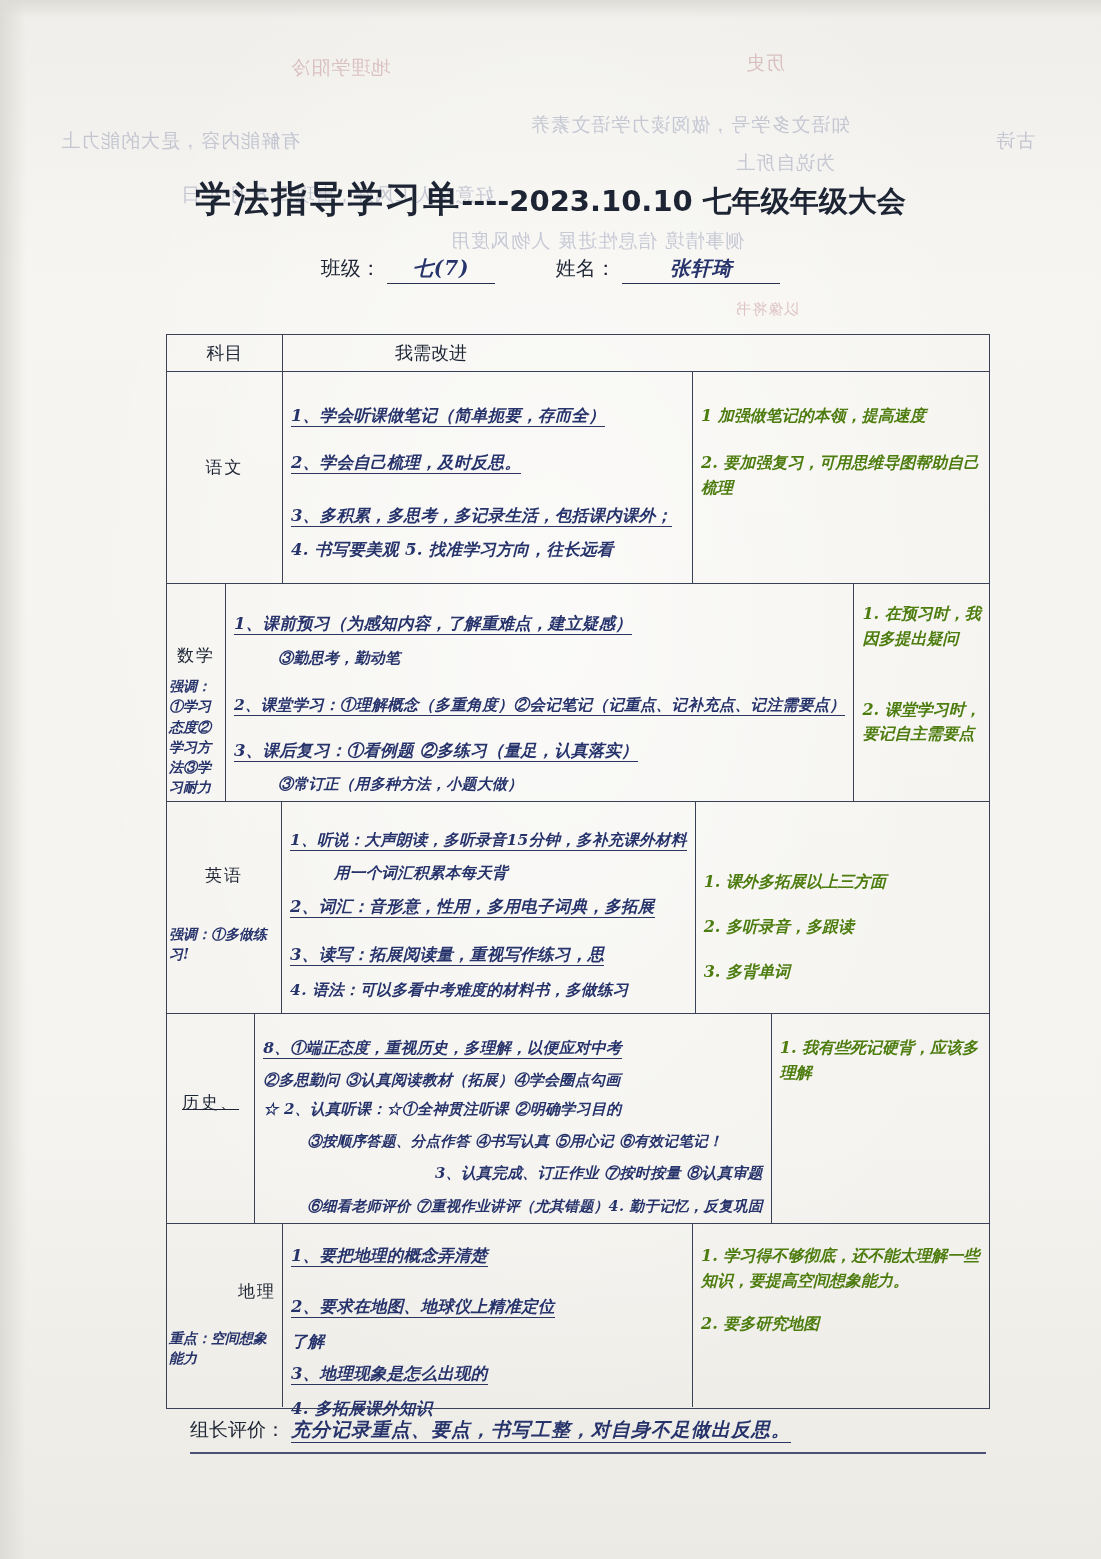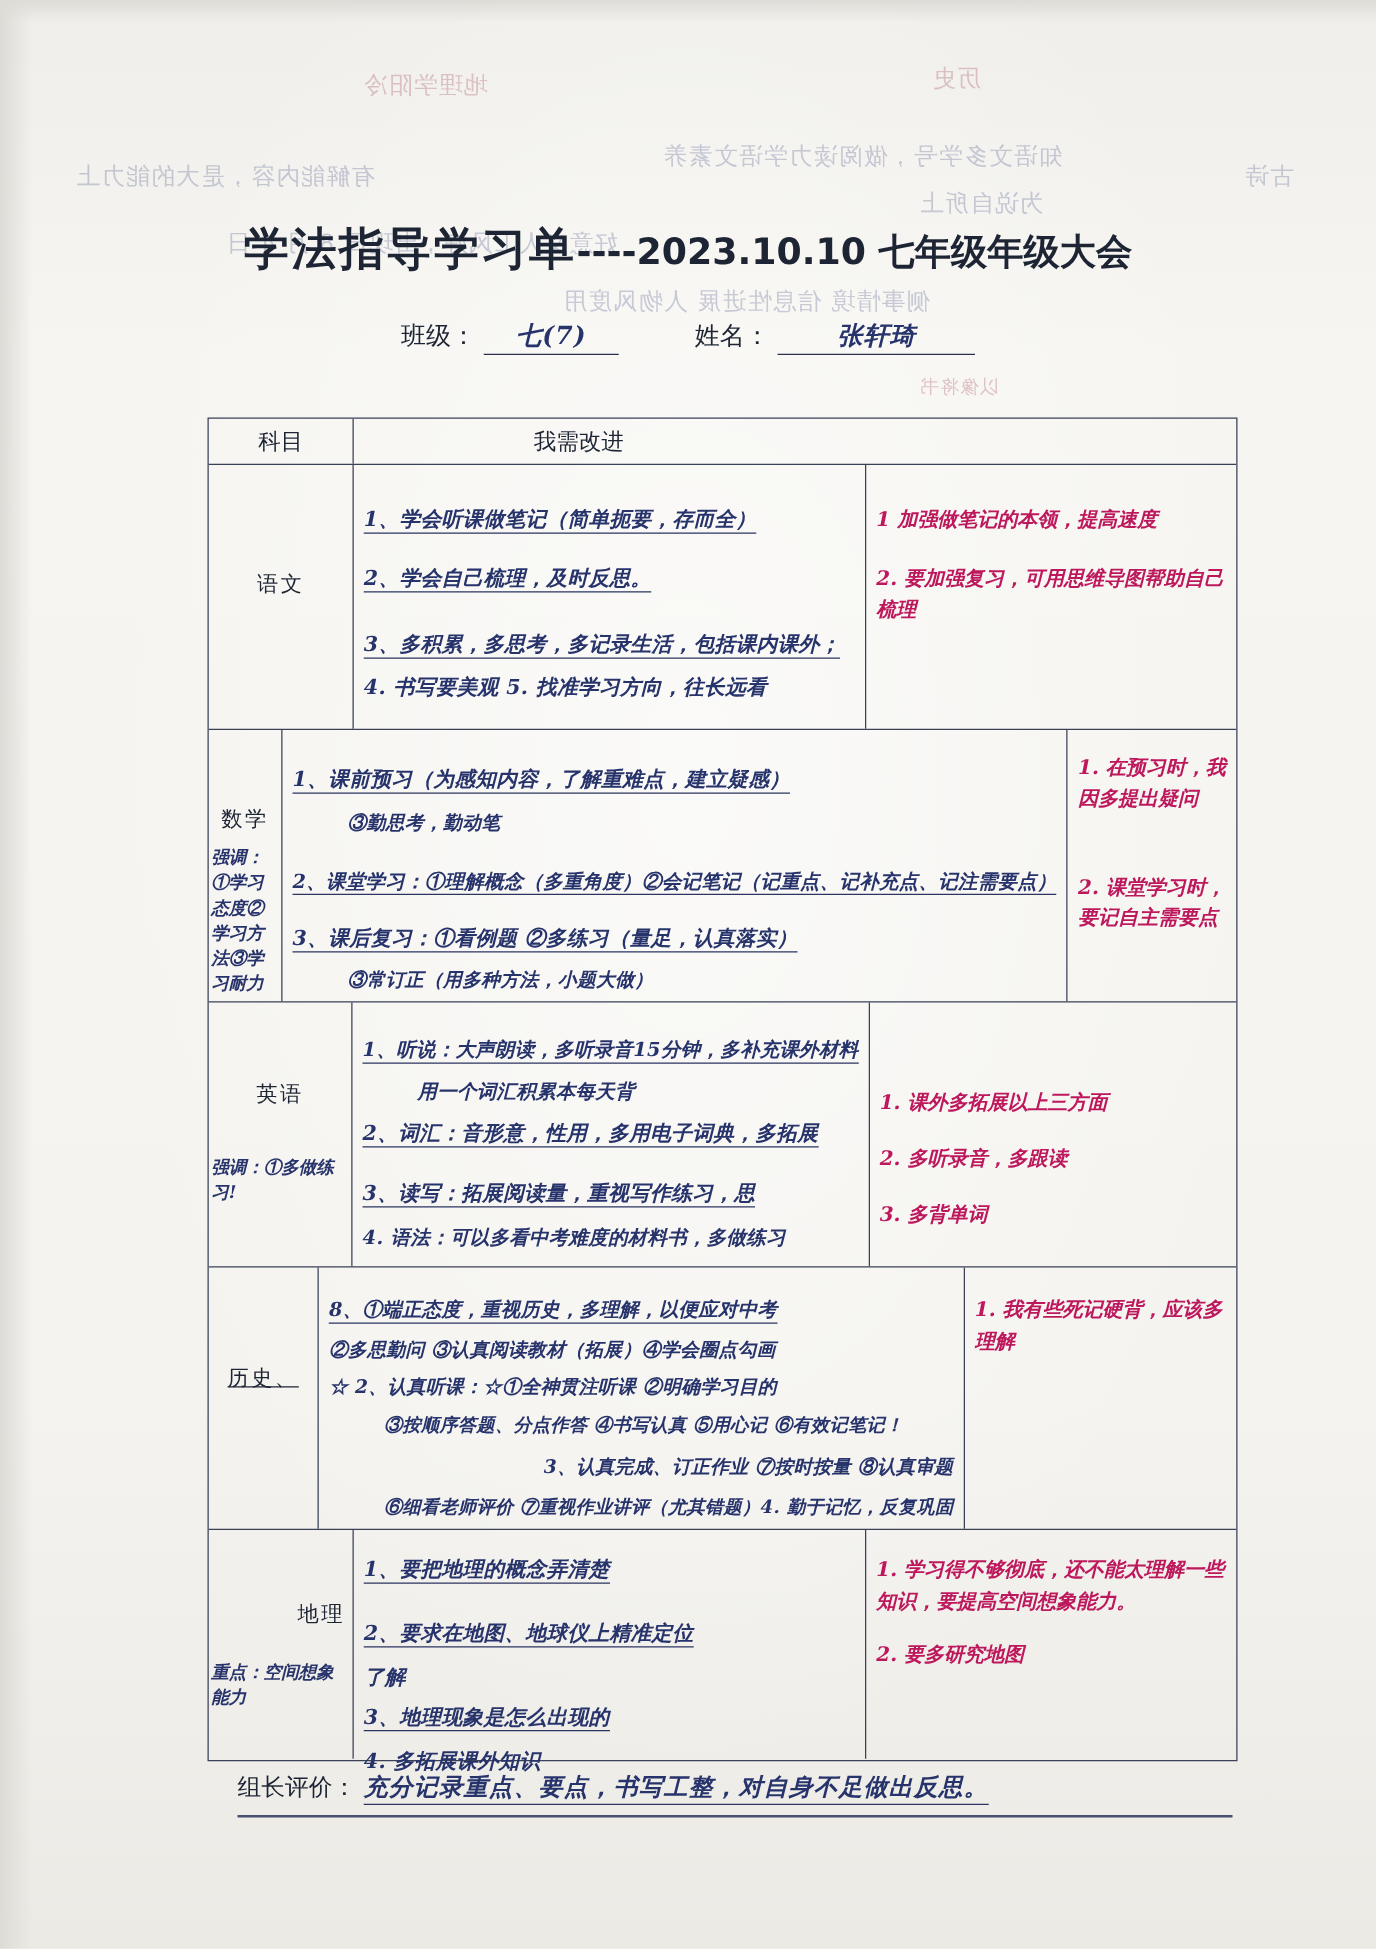--- a/index.html
+++ b/index.html
@@ -111,21 +111,20 @@
     top: 334px;
     width: 824px;
     height: 1075px;
     border: 1.8px solid #3a4157;
     box-sizing: border-box;
   }
   .sheet-head {
     display: flex;
     height: 36px;
     border-bottom: 1.8px solid #3a4157;
-    gap: 32px;
   }
   .col-subject { width: 116px; border-right: 1.8px solid #3a4157; }
   .col-points  { flex: 1 1 auto; border-right: 1.8px solid #3a4157; }
   .col-improve { width: 296px; }
   .head-cell {
     display: flex;
     align-items: center;
     justify-content: center;
     font-size: 18px;
     font-family: "DejaVu Sans", sans-serif;
@@ -195,21 +194,21 @@
     margin: 0 0 10px 0;
     white-space: nowrap;
   }
   .indent { padding-left: 44px; }
   .tight { margin-bottom: 4px; }
 
   .imp-line {
     font-family: "DejaVu Serif", serif;
     font-style: italic;
     font-weight: bold;
-    color: #be185d;
+    color: #4d7c0f;
     font-size: 16px;
     line-height: 1.55;
     margin: 0 0 8px 0;
   }
 
   .footer {
     position: absolute;
     left: 190px;
     top: 1417px;
     width: 790px;

